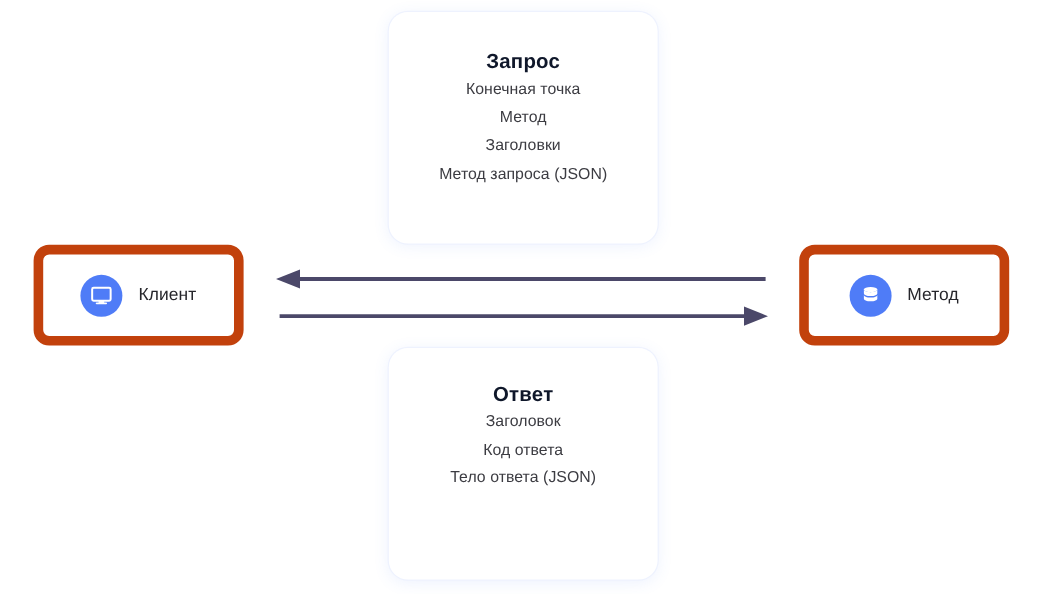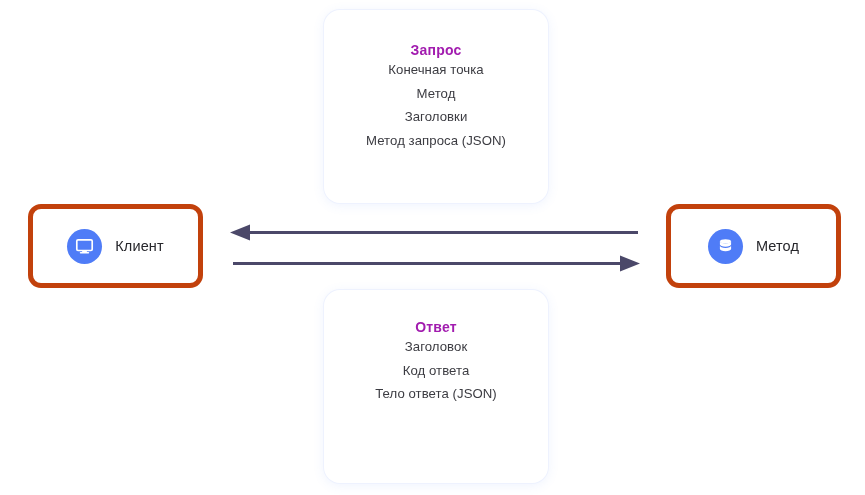--- a/index.html
+++ b/index.html
@@ -13,21 +13,21 @@
     position: relative;
     overflow: hidden;
     font-family: "Liberation Sans", sans-serif;
     -webkit-font-smoothing: antialiased;
   }
 
   
   .node {
     position: absolute;
     box-sizing: border-box;
-    border: 5px solid #c2410c;
+    border: 8px solid #c2410c;
     border-radius: 13px;
     background: #ffffff;
     display: flex;
     align-items: center;
     justify-content: center;
     gap: 13px;
   }
   #client-node {
     left: 28px;
     top: 204px;
@@ -73,23 +73,23 @@
     width: 224px;
     height: 193px;
   }
   #response-panel {
     left: 324px;
     top: 290px;
     width: 224px;
     height: 193px;
   }
   .panel-title {
-    font-size: 14px;
+    font-size: 17px;
     font-weight: bold;
-    color: #a21caf;
+    color: #0f172a;
     letter-spacing: 0.2px;
   }
   #request-panel .panel-title { margin-top: 32px; }
   #response-panel .panel-title { margin-top: 29px; }
   .panel-lines {
   }
   .panel-line {
     font-size: 13.2px;
     line-height: 23.5px;
     color: #3c3c42;

